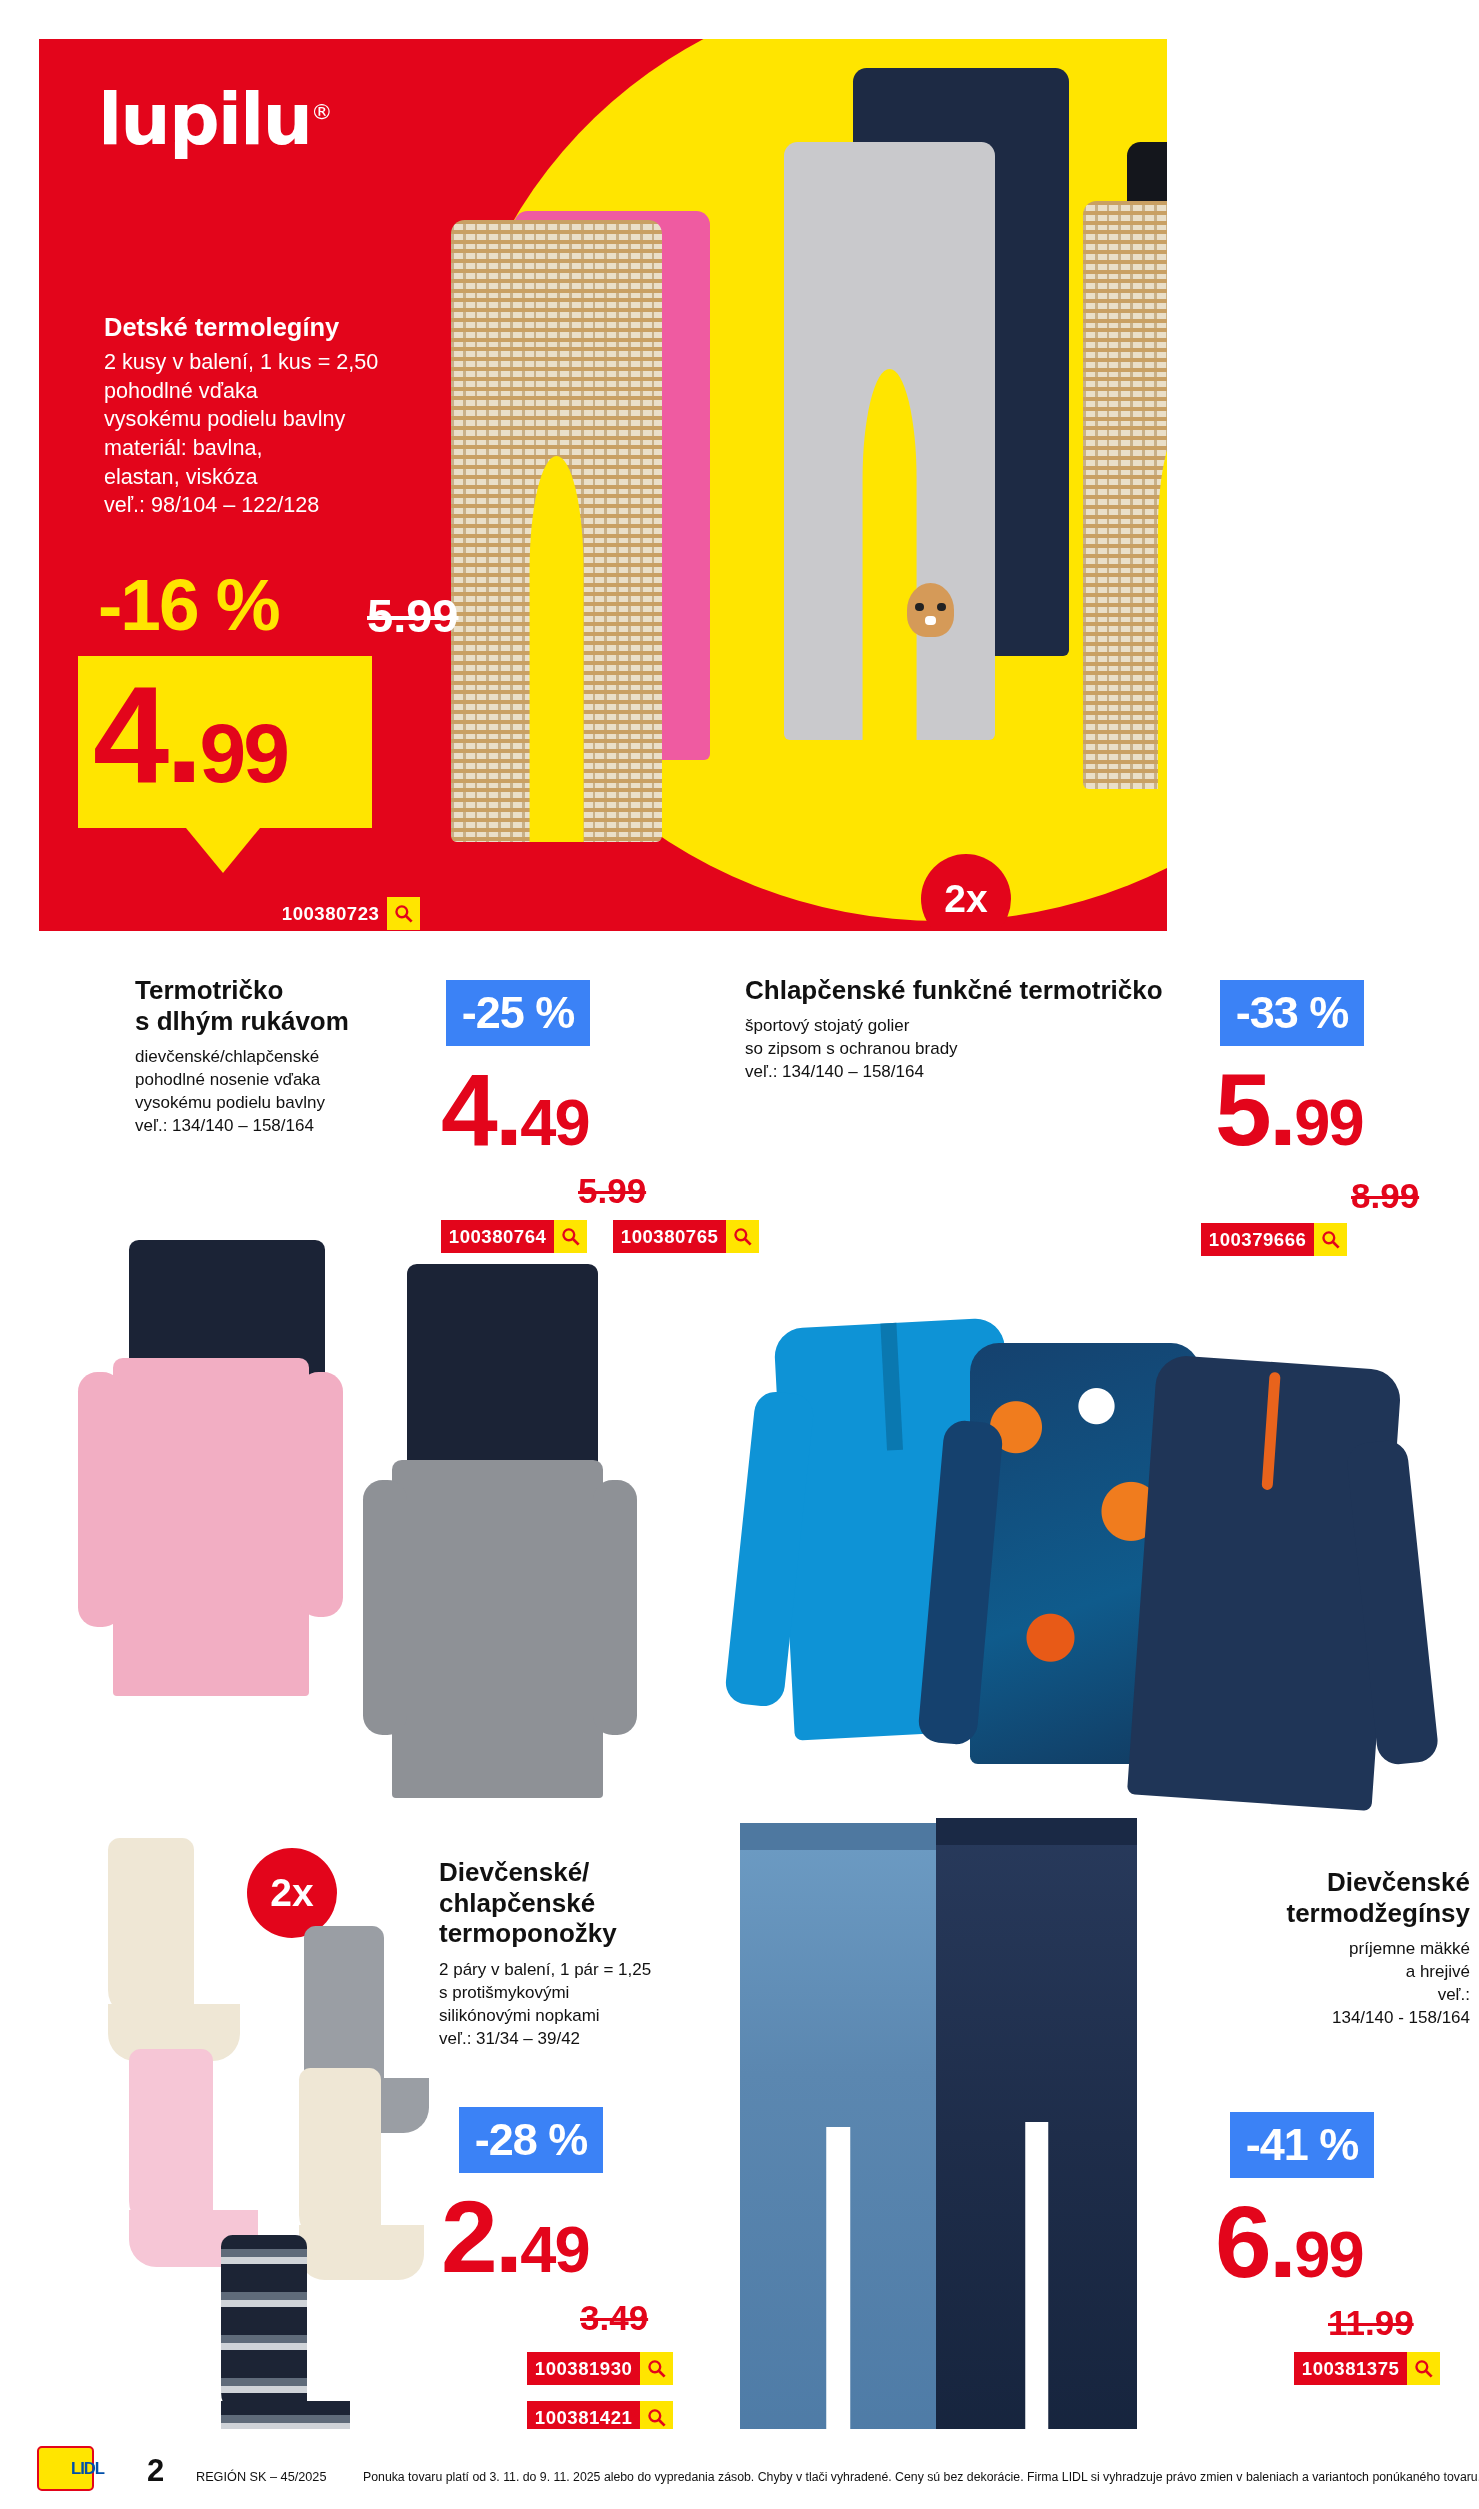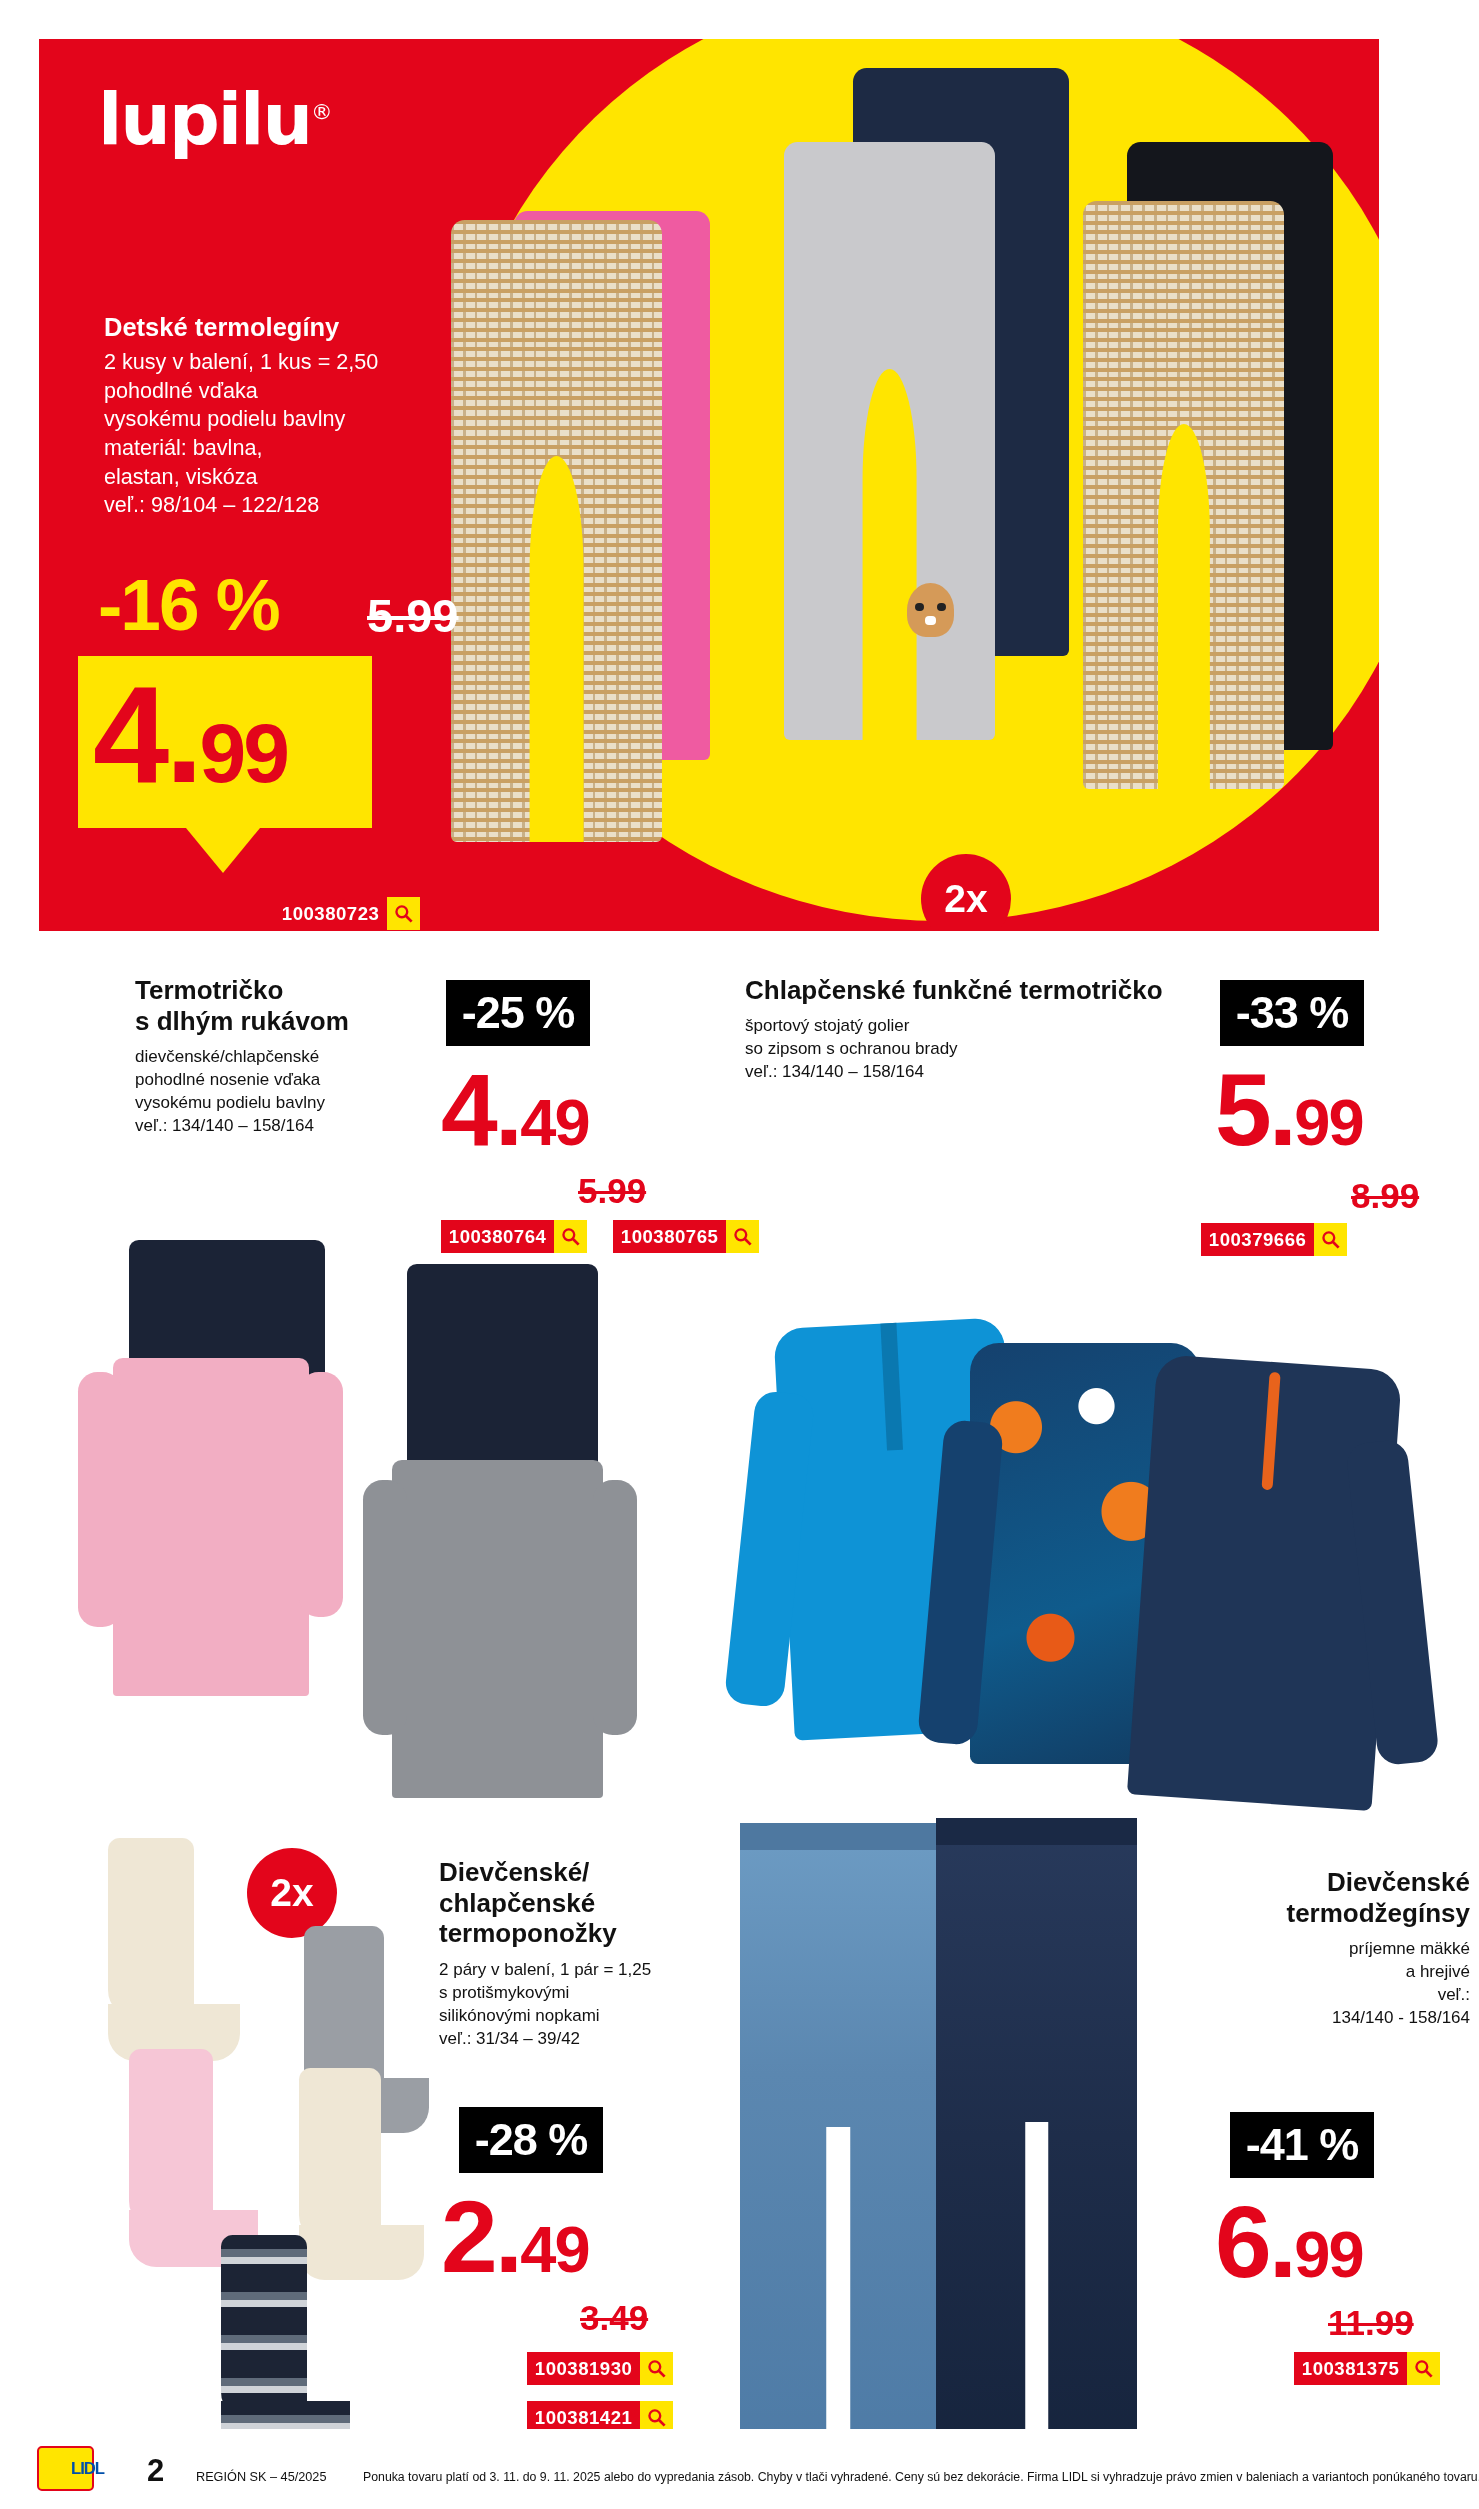--- a/index.html
+++ b/index.html
@@ -8,21 +8,21 @@
     width:1479px; height:2509px;
     font-family:"Liberation Sans", sans-serif;
     background:#ffffff;
     position:relative;
     overflow:hidden;
   }
   .page { position:relative; width:1479px; height:2509px; background:#fff; }
 
   
   .hero {
-    position:absolute; left:39px; top:39px; width:1340px; height:892px;
+    position:absolute; left:39px; top:39px; width:1128px; height:892px;
     background:#e3051b; overflow:hidden;
   }
   .hero-yellow {
     position:absolute; left:412px; top:-59px; width:980px; height:941px;
     background:#ffe500; border-radius:50%;
   }
   .logo {
     position:absolute; left:59px; top:39px;
     color:#fff; font-size:71px; font-weight:bold; letter-spacing:-2px;
     font-family:"DejaVu Sans", sans-serif;
@@ -97,21 +97,21 @@
     background:
       repeating-linear-gradient(180deg, #c9a063 0 3.9px, transparent 3.9px 9.8px),
       repeating-linear-gradient(90deg, rgba(160,120,60,.45) 0 2.9px, transparent 2.9px 11.8px),
       #eadfc8;
   }
 
   
   .blk-title { font-size:26px; font-weight:bold; color:#111; line-height:1.18; }
   .blk-sub   { font-size:17px; color:#111; line-height:1.35; margin-top:9.8px;}
   .disc {
-    position:absolute; background:#000000; color:#fff; font-weight:bold;
+    position:absolute; background:#3b82f6; color:#fff; font-weight:bold;
     font-size:45px; padding:6.9px 15.7px; letter-spacing:-1px;
   }
   .price2 { position:absolute; color:#e3051b; font-weight:bold; letter-spacing:-2.9px; line-height:1; }
   .price2 .big { font-size:102px; }
   .price2 .cents { font-size:65px; letter-spacing:-2px; }
   .oldp {
     position:absolute; color:#e3051b; font-weight:bold; font-size:35px;
     text-decoration:line-through; text-decoration-thickness:2.9px;
   }
 

